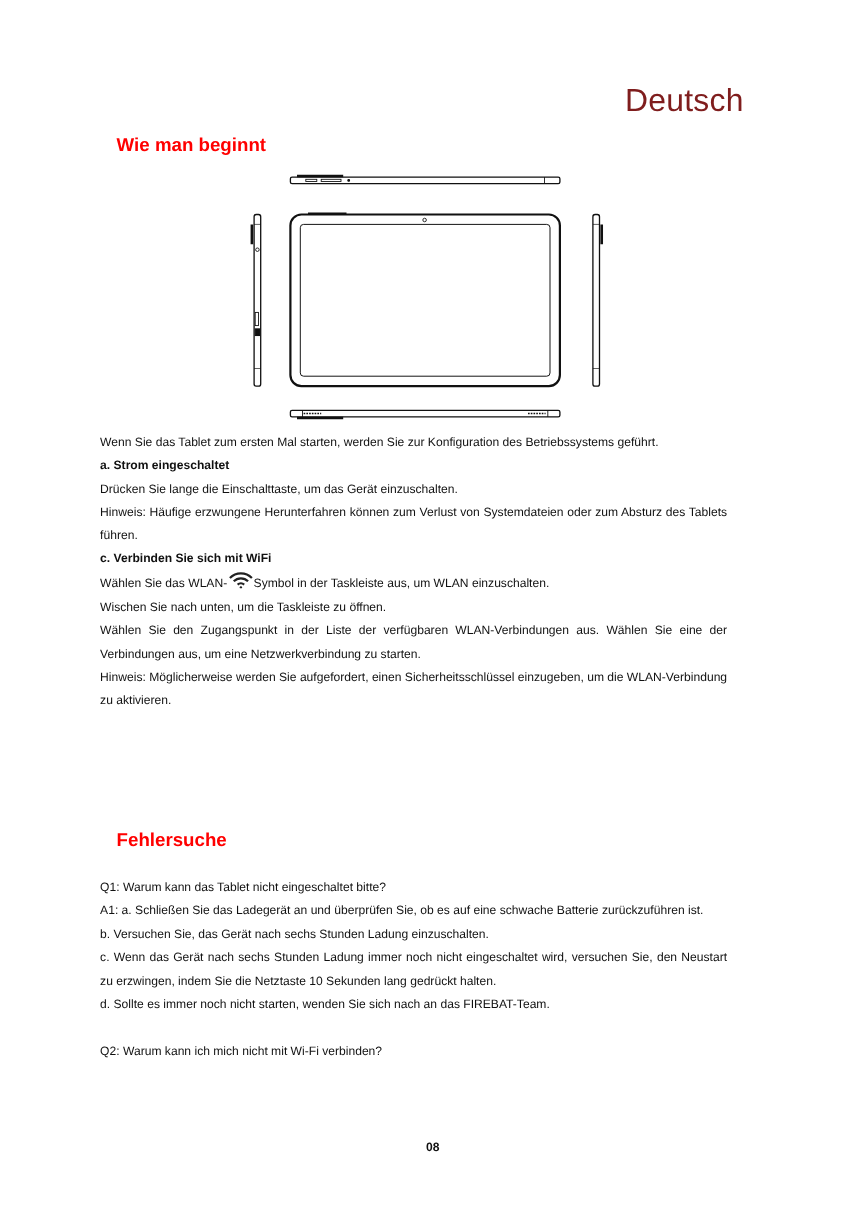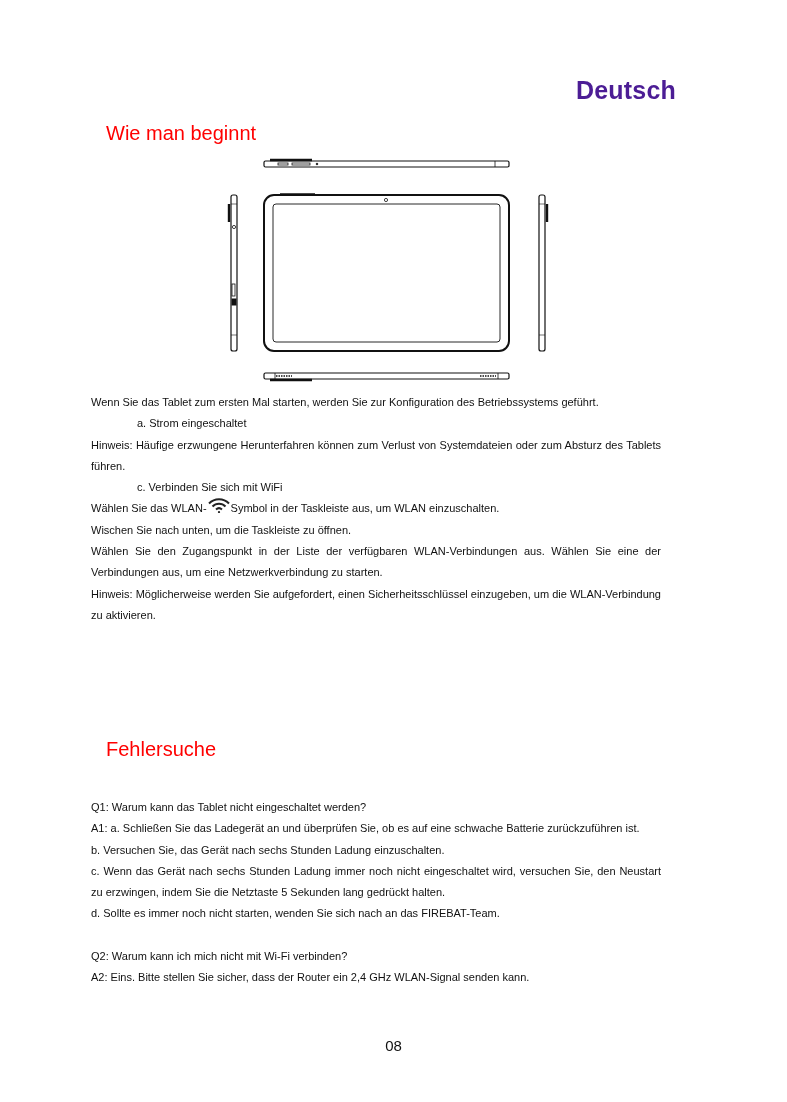--- a/index.html
+++ b/index.html
@@ -1,30 +1,30 @@
 <!DOCTYPE html>
 <html><head>
   <meta charset="utf-8">
   <style>
     html, body { margin: 0; padding: 0; background: #ffffff; }
     body { width: 787px; height: 1102px; position: relative; overflow: hidden;
       font-family: "Liberation Sans", "DejaVu Sans", sans-serif; color: #111; }
-    .lang { position: absolute; right: 111px; top: 76px; font-size: 25px; font-weight: bold; color: #4c1d95; letter-spacing: 0.2px; }
-    .h1 { position: absolute; left: 106px; font-size: 20px; font-weight: normal; color: #ff0000; }
+    .lang { position: absolute; right: 111px; top: 76px; font-size: 29px; font-weight: normal; color: #7f1d1d; letter-spacing: 0.2px; }
+    .h1 { position: absolute; left: 106px; font-size: 17px; font-weight: bold; color: #ff0000; }
     .h1.start { top: 122px; }
-    .h1.trouble { top: 738px; }
+    .h1.trouble { top: 754px; }
     .figure { position: absolute; left: 220px; top: 152px; width: 340px; height: 236px; }
     .text { position: absolute; left: 91px; width: 570px; font-size: 11px; line-height: 21.3px; }
     .text p { margin: 0; text-align: justify; }
-    .text p.b { font-weight: normal; margin-left: 46px; }
+    .text p.b { font-weight: bold; }
     .intro { top: 392px; }
     .faq { top: 797px; }
     .gap { height: 21px; }
     .wifi { display: inline-block; width: 22px; height: 15px; vertical-align: -1px; margin: 0 1px; }
-    .pageno { position: absolute; left: 0; right: 0; top: 1037px; text-align: center; font-size: 15px; }
+    .pageno { position: absolute; left: 0; right: 0; top: 1037px; text-align: center; font-size: 11px; font-weight: bold; }
   </style>
 </head>
 <body>
 
 <div class="lang">Deutsch</div>
 
 <div class="h1 start">Wie man beginnt</div>
 
 <svg class="figure" viewBox="0 0 340 236" xmlns="http://www.w3.org/2000/svg" fill="none" stroke="#111">
 
@@ -63,39 +63,39 @@
     <rect x="44" y="221" width="245" height="6" rx="1.5" stroke-width="1.2"></rect>
     <path d="M50 228 L92 228" stroke-width="2.4"></path>
     <path d="M56 224 L72 224 M260 224 L276 224" stroke-width="1.4" stroke-dasharray="1.5 1"></path>
     <path d="M55 221 L55 227 M278 221 L278 227" stroke-width="0.8"></path>
   </g>
 </svg>
 
 <div class="text intro">
   <p>Wenn Sie das Tablet zum ersten Mal starten, werden Sie zur Konfiguration des Betriebssystems geführt.</p>
   <p class="b">a.  Strom eingeschaltet</p>
+  <p>Drücken Sie lange die Einschalttaste, um das Gerät einzuschalten.</p>
   <p>Hinweis: Häufige erzwungene Herunterfahren können zum Verlust von Systemdateien oder zum Absturz des Tablets führen.</p>
   <p class="b">c. Verbinden Sie sich mit WiFi</p>
   <p><span>Wählen Sie das WLAN-</span><svg class="wifi" viewBox="0 0 22 15">
         <path d="M1 5.5 A14 14 0 0 1 21 5.5" stroke="#222" stroke-width="2" fill="none"></path>
         <path d="M4.5 8.5 A9 9 0 0 1 17.5 8.5" stroke="#222" stroke-width="2" fill="none"></path>
         <path d="M8 11.5 A4.5 4.5 0 0 1 14 11.5" stroke="#222" stroke-width="2" fill="none"></path>
         <circle cx="11" cy="14" r="1.1" fill="#222"></circle>
       </svg><span>Symbol in der Taskleiste aus, um WLAN einzuschalten.</span></p>
   <p>Wischen Sie nach unten, um die Taskleiste zu öffnen.</p>
   <p>Wählen Sie den Zugangspunkt in der Liste der verfügbaren WLAN-Verbindungen aus. Wählen Sie eine der Verbindungen aus, um eine Netzwerkverbindung zu starten.</p>
   <p>Hinweis: Möglicherweise werden Sie aufgefordert, einen Sicherheitsschlüssel einzugeben, um die WLAN-Verbindung zu aktivieren.</p>
 </div>
 
 <div class="h1 trouble">Fehlersuche</div>
 
 <div class="text faq">
-  <p>Q1: Warum kann das Tablet nicht eingeschaltet werden?</p>
+  <p>Q1: Warum kann das Tablet nicht eingeschaltet bitte?</p>
   <p>A1: a. Schließen Sie das Ladegerät an und überprüfen Sie, ob es auf eine schwache Batterie zurückzuführen ist.</p>
   <p>b. Versuchen Sie, das Gerät nach sechs Stunden Ladung einzuschalten.</p>
-  <p>c. Wenn das Gerät nach sechs Stunden Ladung immer noch nicht eingeschaltet wird, versuchen Sie, den Neustart zu erzwingen, indem Sie die Netztaste 5 Sekunden lang gedrückt halten.</p>
+  <p>c. Wenn das Gerät nach sechs Stunden Ladung immer noch nicht eingeschaltet wird, versuchen Sie, den Neustart zu erzwingen, indem Sie die Netztaste 10 Sekunden lang gedrückt halten.</p>
   <p>d. Sollte es immer noch nicht starten, wenden Sie sich nach an das FIREBAT-Team.</p>
   <div class="gap"></div>
   <p>Q2: Warum kann ich mich nicht mit Wi-Fi verbinden?</p>
-  <p>A2: Eins. Bitte stellen Sie sicher, dass der Router ein 2,4 GHz WLAN-Signal senden kann.</p>
 </div>
 
 <div class="pageno">08</div>
 
 </body></html>

